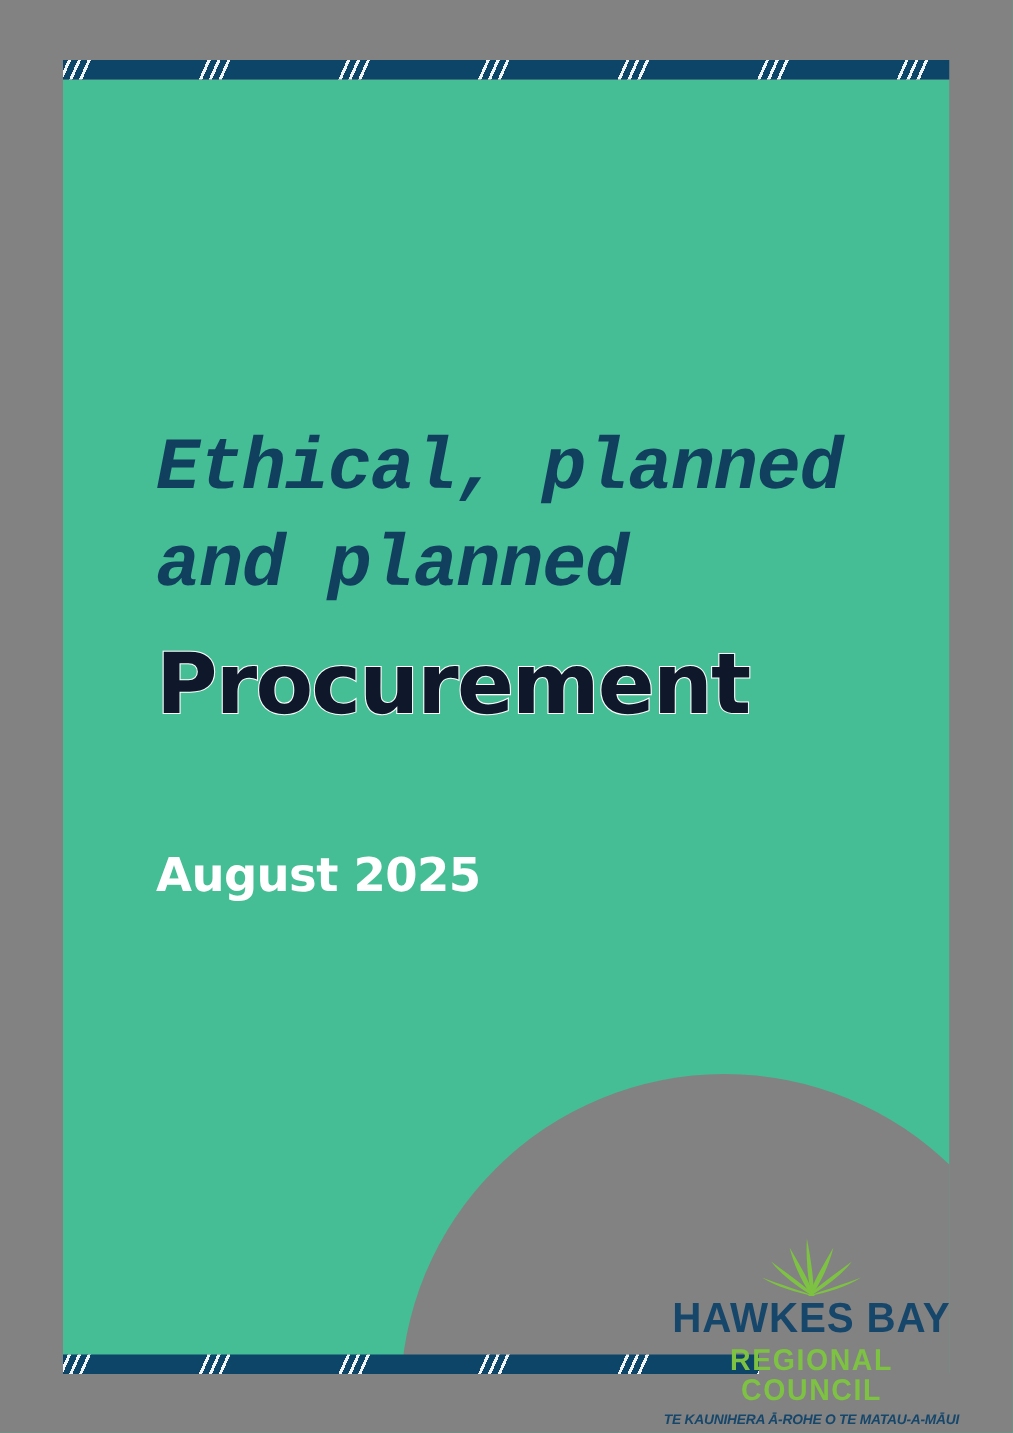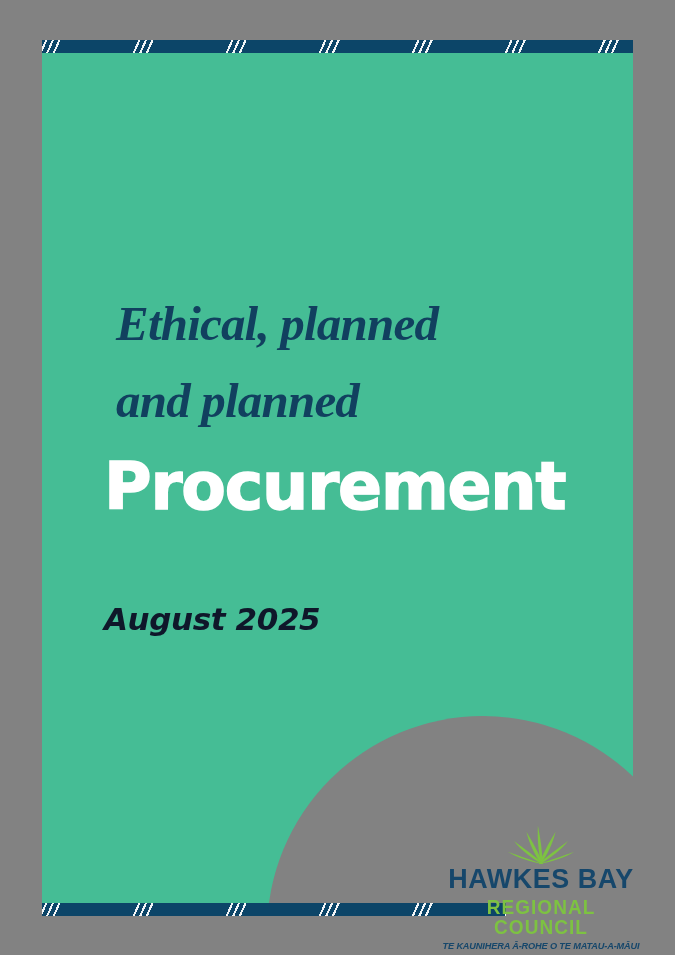--- a/index.html
+++ b/index.html
@@ -89,50 +89,49 @@
 
   
   #cover-text {
     position: absolute;
     left: 62px;     
     top: 240px;
     width: 510px;
   }
 
   .headline {
-    font-family: Liberation Serif, serif;
+    font-family: Liberation Mono, monospace;
     font-style: italic;
     font-weight: bold;
     font-size: 49px;
     line-height: 1.32;
     letter-spacing: -0.8px;
     color: #11405F;
-    margin: 12px;
+    margin: 0;
   }
 
   .subject {
     font-family: "DejaVu Sans", sans-serif;
     font-style: normal;
     font-weight: bold;
-    font-size: 65px;
+    font-size: 56px;
     line-height: 1.22;
     letter-spacing: -1.2px;
-    color: #ffffff;
+    color: #0f172a;
     margin: 14px 0 0 0;
     -webkit-text-stroke: 1.4px #FFFFFF;
     paint-order: stroke fill;
   }
 
   .issue-date {
     font-family: "DejaVu Sans", sans-serif;
-    font-style: italic;
     font-weight: bold;
     font-size: 31px;
     letter-spacing: -0.4px;
-    color: #0f172a;
+    color: #ffffff;
     margin: 74px 0 0 0;
   }
 
   
   #council-logo {
     position: absolute;
     left: 441px;
     top: 824px;
     width: 200px;
     text-align: center;

